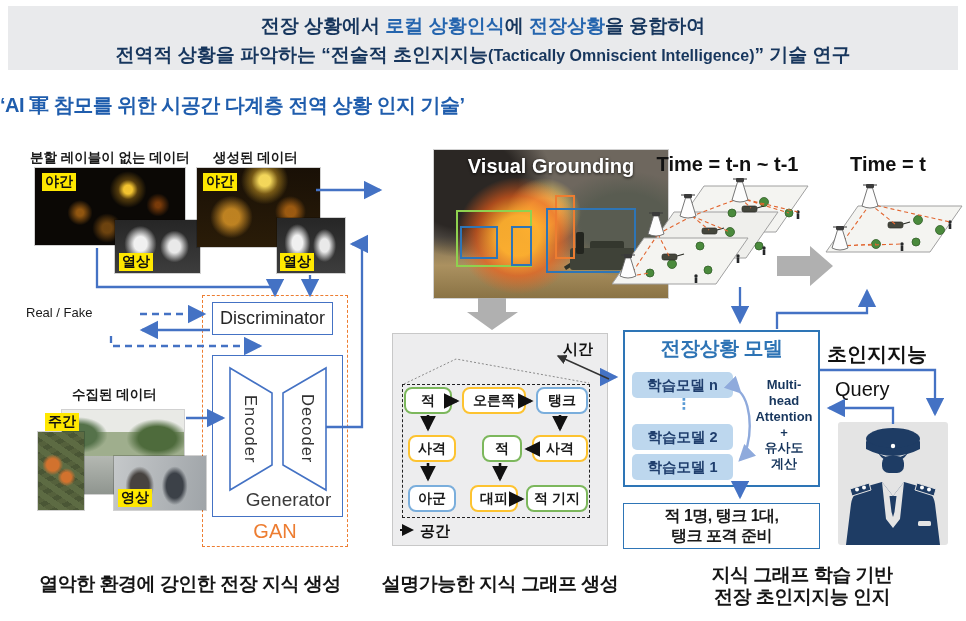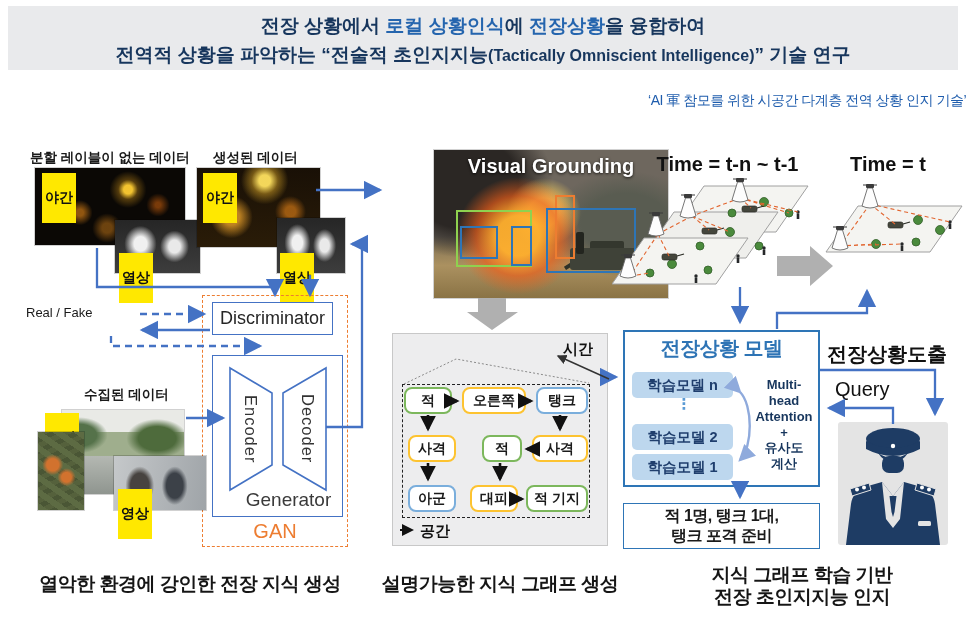--- a/index.html
+++ b/index.html
@@ -4,28 +4,28 @@
 <style>
   html,body{margin:0;padding:0;background:#fff;}
   #canvas{position:relative;width:966px;height:621px;background:#fff;overflow:hidden;
           font-family:"Liberation Sans","DejaVu Sans",sans-serif;}
   .abs{position:absolute;}
   
   .hdr{left:8px;top:6px;width:950px;height:64px;background:#e9eaec;text-align:center;
        color:#17365d;font-weight:700;font-size:19px;line-height:1.55;padding-top:5px;box-sizing:border-box;}
   .hdr .hl{color:#2565ae;}
   .hdr .en{font-size:16px;}
-  .maintitle{left:0;top:92px;width:966px;text-align:right;color:#1f5dad;font-weight:400;font-size:14px;letter-spacing:-0.5px;}
+  .maintitle{left:0;top:92px;width:966px;text-align:left;color:#1f5dad;font-weight:700;font-size:20px;letter-spacing:-0.5px;}
   
   .smallcap{font-size:13.5px;font-weight:700;color:#1a1a1a;white-space:nowrap;}
   .caption{font-size:19px;font-weight:700;color:#151515;text-align:center;line-height:1.18;letter-spacing:-0.5px;}
   
   .imgbox{position:absolute;box-shadow:0 0 0 1px rgba(0,0,0,.18);}
   .tag{position:absolute;background:#ffe800;color:#111;font-weight:700;font-size:14px;
-       padding:16px 3px;line-height:1.25;white-space:nowrap;}
+       padding:0 3px;line-height:1.25;white-space:nowrap;}
   .night1{background:
     radial-gradient(circle at 62% 28%, rgba(255,205,50,.95) 0 4%, rgba(255,180,30,.3) 9%, transparent 17%),
     radial-gradient(circle at 30% 58%, rgba(255,150,25,.55) 0 3%, transparent 11%),
     radial-gradient(circle at 82% 48%, rgba(255,120,15,.45) 0 2%, transparent 9%),
     radial-gradient(circle at 48% 78%, rgba(205,125,25,.5) 0 5%, transparent 15%),
     #0b0805;}
   .night2{background:
     radial-gradient(circle at 55% 16%, rgba(255,225,95,.95) 0 6%, rgba(255,195,45,.4) 14%, transparent 25%),
     radial-gradient(circle at 28% 62%, rgba(255,175,45,.7) 0 8%, transparent 21%),
     radial-gradient(circle at 76% 55%, rgba(255,145,25,.55) 0 5%, transparent 15%),
@@ -121,21 +121,21 @@
   <div class="abs" style="left:26px;top:305px;font-size:13px;color:#1a1a1a;">Real / Fake</div>
 
   <div class="ganbox" style="left:202px;top:295px;width:146px;height:252px;"></div>
   <div class="bluebox" style="left:212px;top:302px;width:121px;height:33px;font-size:18px;">Discriminator</div>
   <div class="bluebox" style="left:212px;top:355px;width:131px;height:162px;"></div>
   <div class="vtext" style="left:236px;top:378px;width:28px;height:102px;">Encoder</div>
   <div class="vtext" style="left:293px;top:378px;width:28px;height:102px;">Decoder</div>
   <div class="abs" style="left:212px;top:489px;width:153px;text-align:center;font-size:19px;color:#3a3a3a;">Generator</div>
   <div class="ganlabel" style="left:202px;top:520px;width:146px;">GAN</div>
 
-  <div class="abs smallcap" style="left:84px;top:386px;">수집된 데이터</div>
+  <div class="abs smallcap" style="left:72px;top:386px;">수집된 데이터</div>
   <div class="imgbox day" style="left:62px;top:410px;width:122px;height:84px;"></div>
   <div class="tag" style="left:45px;top:413px;">주간</div>
   <div class="imgbox soldier" style="left:38px;top:432px;width:46px;height:78px;"></div>
   <div class="imgbox video" style="left:114px;top:456px;width:92px;height:54px;"></div>
   <div class="tag" style="left:118px;top:489px;">영상</div>
 
   <div class="abs caption" style="left:22px;top:573px;width:336px;">열악한 환경에 강인한 전장 지식 생성</div>
 
   <div class="abs vg imgbox">
     <div class="vgtitle">Visual Grounding</div>
@@ -272,21 +272,21 @@
   <div class="abs mdots">⋮</div>
   <div class="lmodel" style="top:424px;">학습모델 2</div>
   <div class="lmodel" style="top:454px;">학습모델 1</div>
   <div class="abs attn">Multi-
 head
 Attention
 +
 유사도
 계산</div>
 
-  <div class="abs plainlabel" style="left:827px;top:341px;">전장상황도출</div>
+  <div class="abs plainlabel" style="left:827px;top:341px;">초인지지능</div>
   <div class="abs plainlabel" style="left:835px;top:378px;font-weight:400;">Query</div>
 
   <div class="abs officerbg">
     <svg width="110" height="123" viewBox="0 0 110 123">
       <g fill="#1e3c64">
         <path d="M8,123 L13,82 Q15,68 30,64 L44,60 L55,74 L66,60 L80,64 Q95,68 97,82 L102,123 Z"></path>
         <ellipse cx="55" cy="17" rx="27" ry="11"></ellipse>
         <path d="M28,19 Q55,33 82,19 L82,27 Q55,41 28,27 Z"></path>
         <path d="M40,31 Q55,41 70,31 Q64,40 55,41 Q46,40 40,31 Z"></path>
         <rect x="44" y="34" width="22" height="17" rx="7"></rect>

